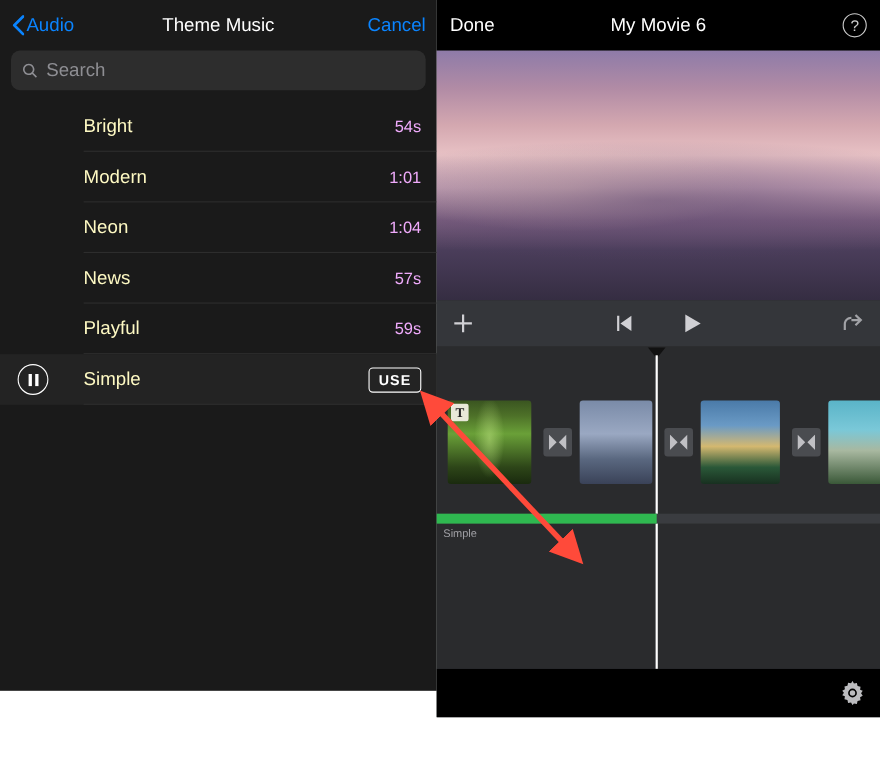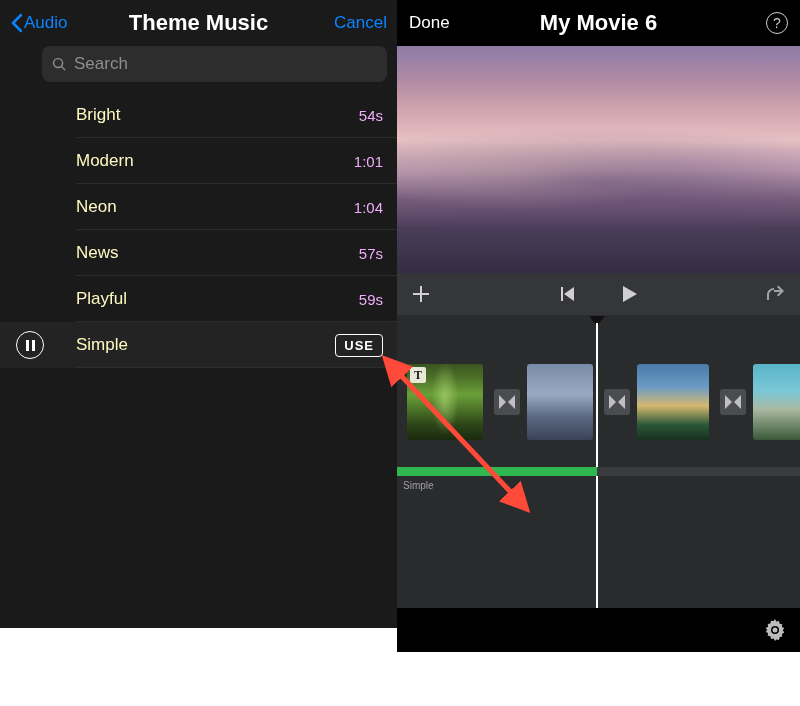--- a/index.html
+++ b/index.html
@@ -2,23 +2,23 @@
 <html><head>
   <meta charset="utf-8">
   <style>
     * { margin: 0; padding: 0; box-sizing: border-box; -webkit-font-smoothing: antialiased; }
     body { width: 800px; height: 706px; background: #fff; font-family: -apple-system, Helvetica Neue, Arial, sans-serif; display: flex; position: relative; overflow: hidden; }
     .left { width: 397px; height: 628px; background: #1a1a1a; display: flex; flex-direction: column; }
     .right { width: 403px; height: 652px; background: #2a2b2d; display: flex; flex-direction: column; }
     .hdr { height: 46px; display: flex; align-items: center; justify-content: space-between; padding: 0 10px; color: #fff; }
     .hdr-side { width: 90px; display: flex; align-items: center; font-size: 17px; color: #0a84ff; }
     .hdr-side.right-side { justify-content: flex-end; }
-    .hdr-title { font-size: 22px; font-weight: 700; color: #fff; }
+    .hdr-title { font-size: 17px; font-weight: 400; color: #fff; }
     .chev { width: 12px; height: 20px; margin-right: 2px; }
-    .searchwrap { padding: 0 10px 10px 10px; margin-left: 32px; }
+    .searchwrap { padding: 0 10px 10px 10px; }
     .searchbox { background: #2d2d2d; height: 36px; border-radius: 8px; display: flex; align-items: center; padding: 0 10px; color: #8e8e93; font-size: 17px; }
     .searchbox svg { width: 15px; height: 15px; margin-right: 7px; fill: #8e8e93; }
     .list { flex: 1; }
     .row { height: 46px; display: flex; align-items: center; padding-right: 14px; position: relative; }
     .row-icon { width: 60px; display: flex; align-items: center; justify-content: center; }
     .row-label { flex: 1; font-size: 17px; color: #fef9c3; padding-left: 16px; }
     .row-dur { font-size: 15px; color: #f0abfc; }
     .row-sep { position: absolute; left: 76px; right: 0; bottom: 0; height: 1px; background: #2d2d2d; }
     .pausebtn { width: 28px; height: 28px; border: 1.5px solid #fff; border-radius: 50%; display: flex; align-items: center; justify-content: center; }
     .pausebtn span { width: 3px; height: 11px; background: #fff; margin: 0 1.5px; }

